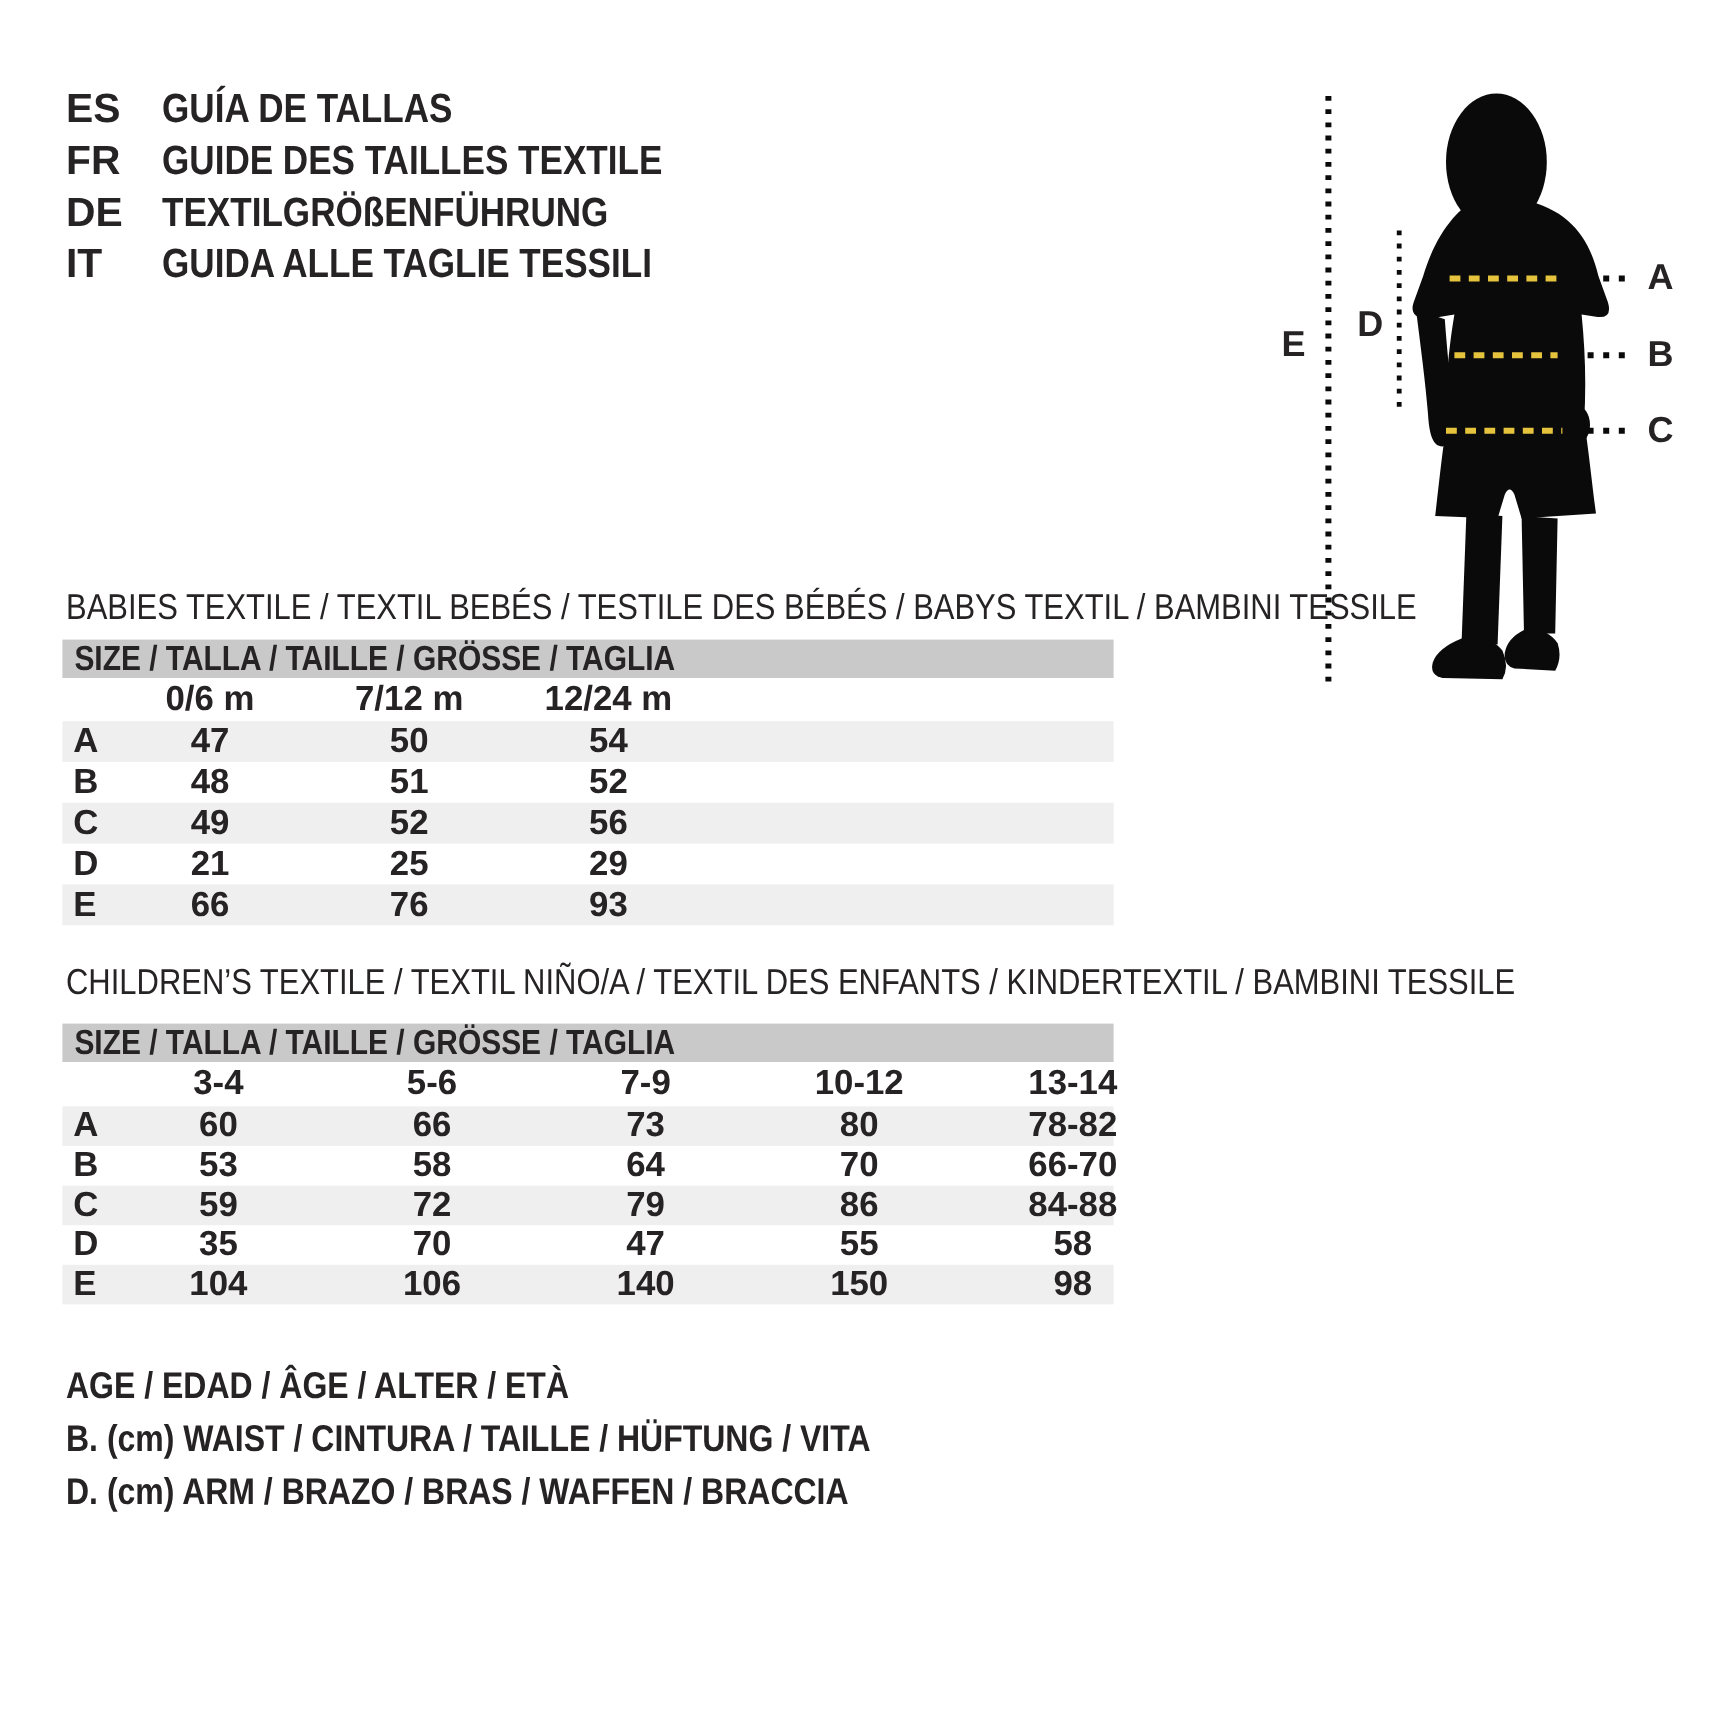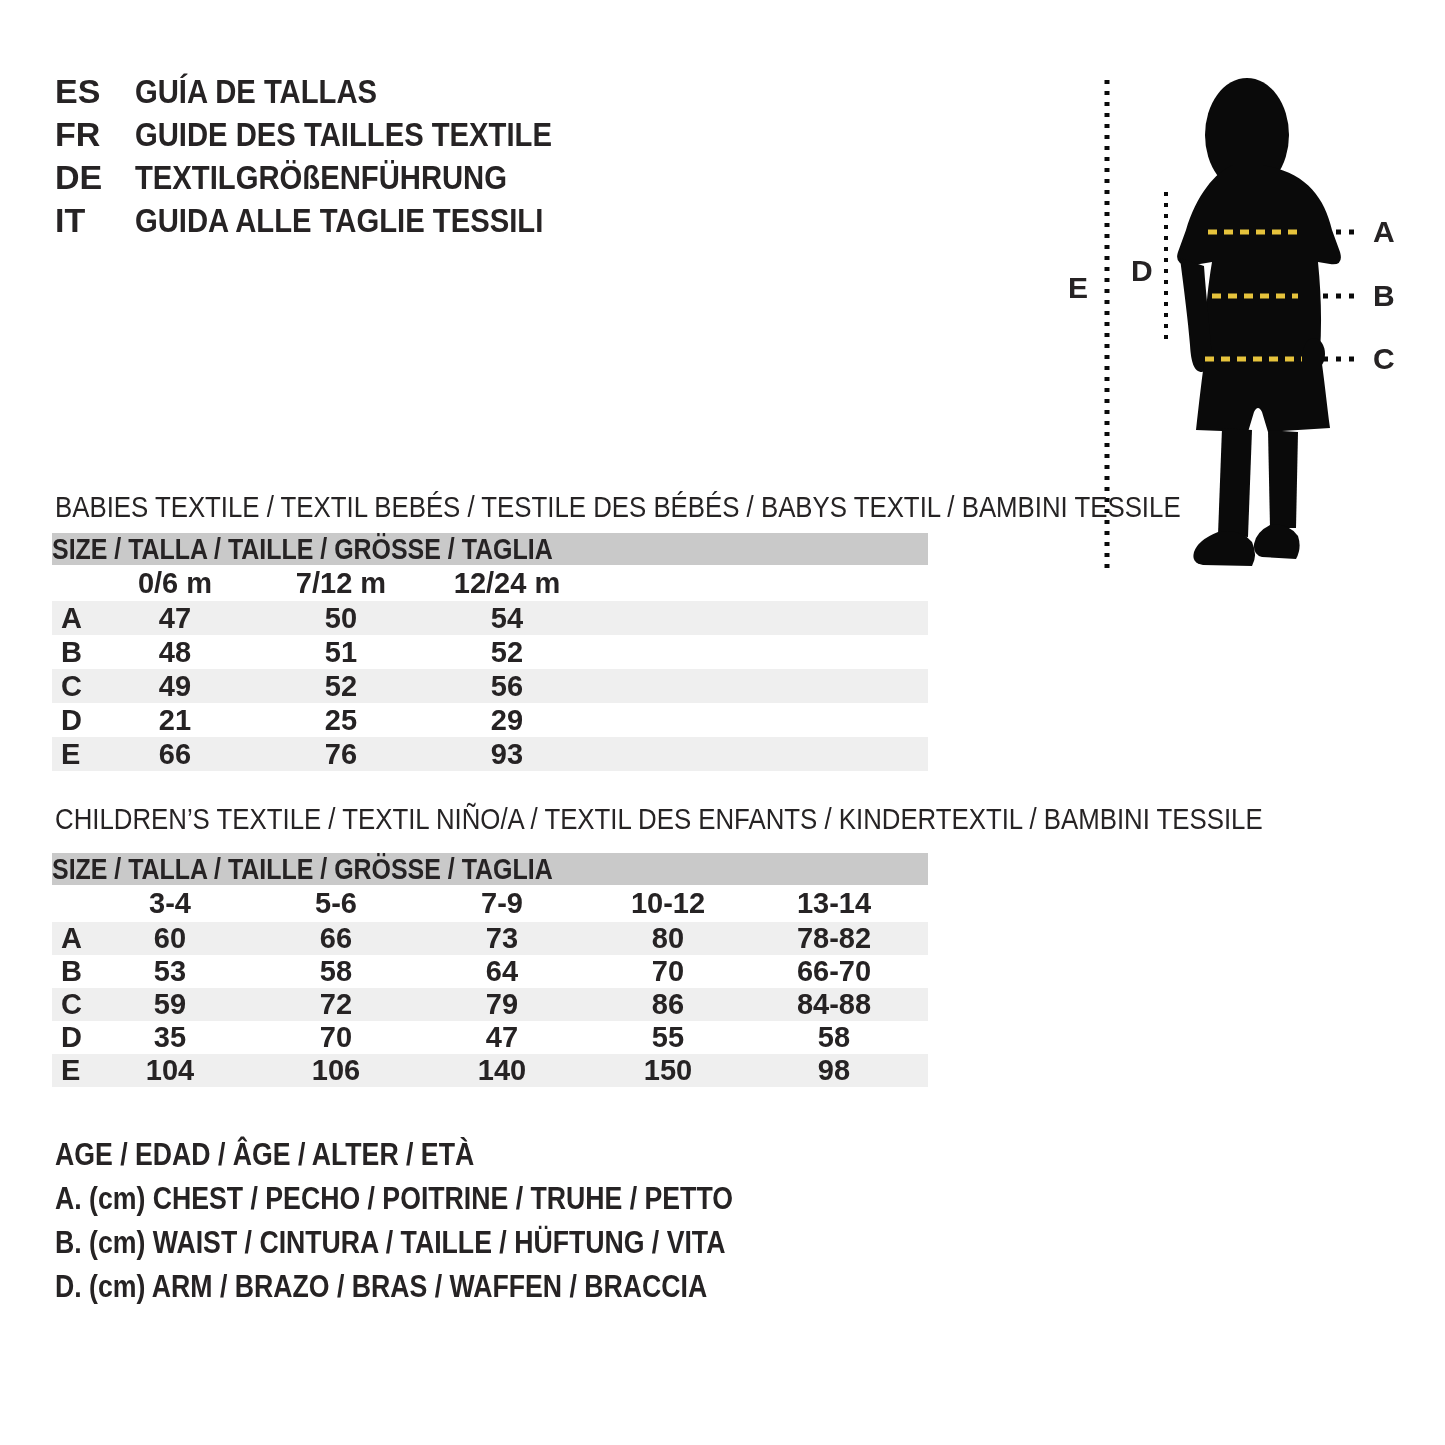--- a/index.html
+++ b/index.html
@@ -22,29 +22,29 @@
 
   
   .section-heading{position:absolute;left:55px;font-size:30px;font-weight:normal;line-height:32px;}
   .heading-babies{top:491px;}
   .heading-children{top:803px;}
 
   
   .table{position:absolute;left:52px;width:876px;}
   .table-babies{top:533px;}
   .table-children{top:853px;}
-  .bar{height:32px;background:#c9c9c9;display:flex;align-items:center;box-sizing:border-box;}
+  .bar{height:32px;background:#c9c9c9;display:flex;align-items:center;padding-left:10px;box-sizing:border-box;}
   .bar span{font-size:29px;font-weight:bold;}
   .cols{display:grid;align-items:center;height:36px;font-size:29px;font-weight:bold;}
   .table-children .cols{height:37px;}
   .trow{display:grid;align-items:center;height:34px;font-size:29px;font-weight:bold;}
   .table-children .trow{height:33px;}
   .rows .trow:nth-child(odd){background:#efefef;}
   .b-grid{grid-template-columns:40px 166px 166px 166px;}
-  .c-grid{grid-template-columns:35px 166px 166px 166px 166px 166px;}
+  .c-grid{grid-template-columns:35px 166px 166px 166px 166px 166px;gap:12px;}
   .cell{text-align:center;}
   .cell.label{text-align:left;padding-left:9px;}
 
   
   .legend{position:absolute;left:55px;top:1133px;}
   .legend-line{height:44px;display:flex;align-items:center;font-size:31px;font-weight:bold;}
 
   
   .figure-svg{position:absolute;left:1040px;top:55px;width:370px;height:530px;}
   .fig-label{position:absolute;font-size:30px;font-weight:bold;line-height:34px;}
@@ -228,23 +228,20 @@
         <span class="cell">98</span>
       </div>
     </div>
   </div>
 
   <div class="legend">
     <div class="legend-line">
       <span class="cond">AGE / EDAD / ÂGE / ALTER / ETÀ</span>
     </div>
     <div class="legend-line">
-      <span class="cond">A. (cm) CHEST / PECHO / POITRINE / TRUHE / PETTO</span>
-    </div>
-    <div class="legend-line">
       <span class="cond">B. (cm) WAIST / CINTURA / TAILLE / HÜFTUNG / VITA</span>
     </div>
     <div class="legend-line">
       <span class="cond">D. (cm) ARM / BRAZO / BRAS / WAFFEN / BRACCIA</span>
     </div>
   </div>
 
 </div>
 
 </body></html>

